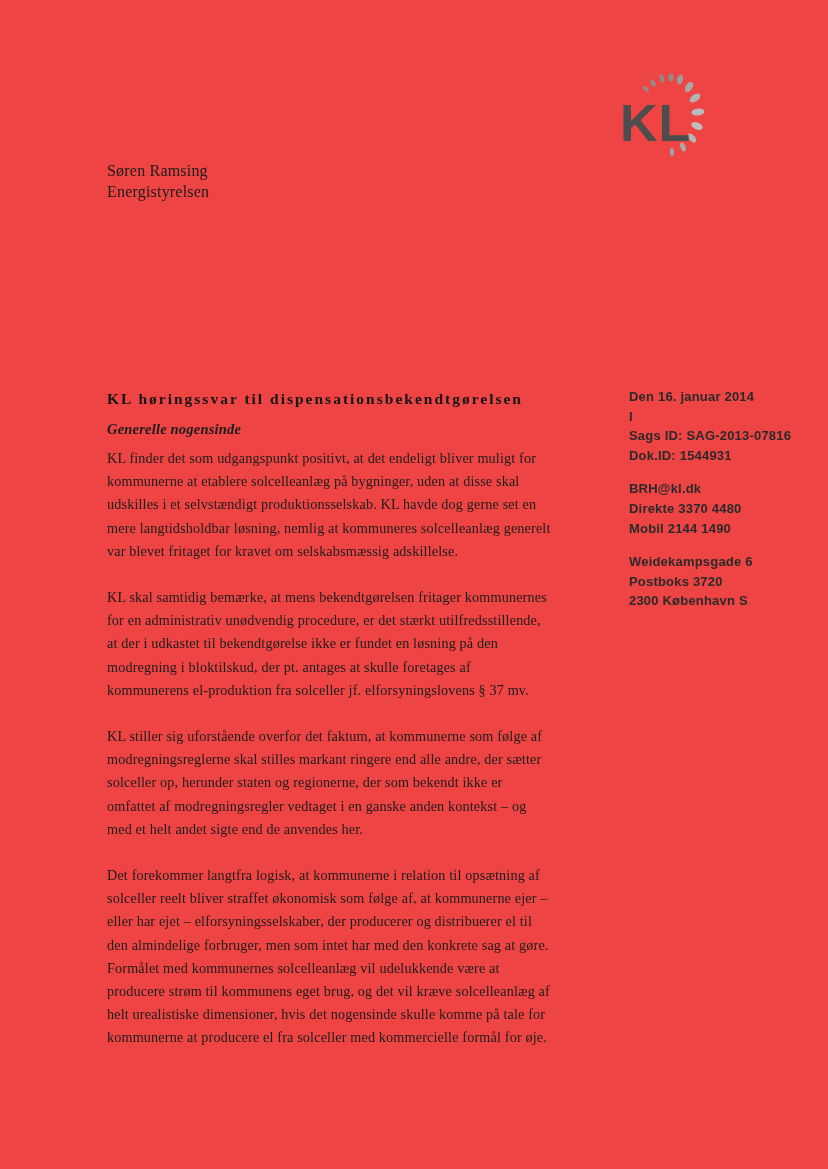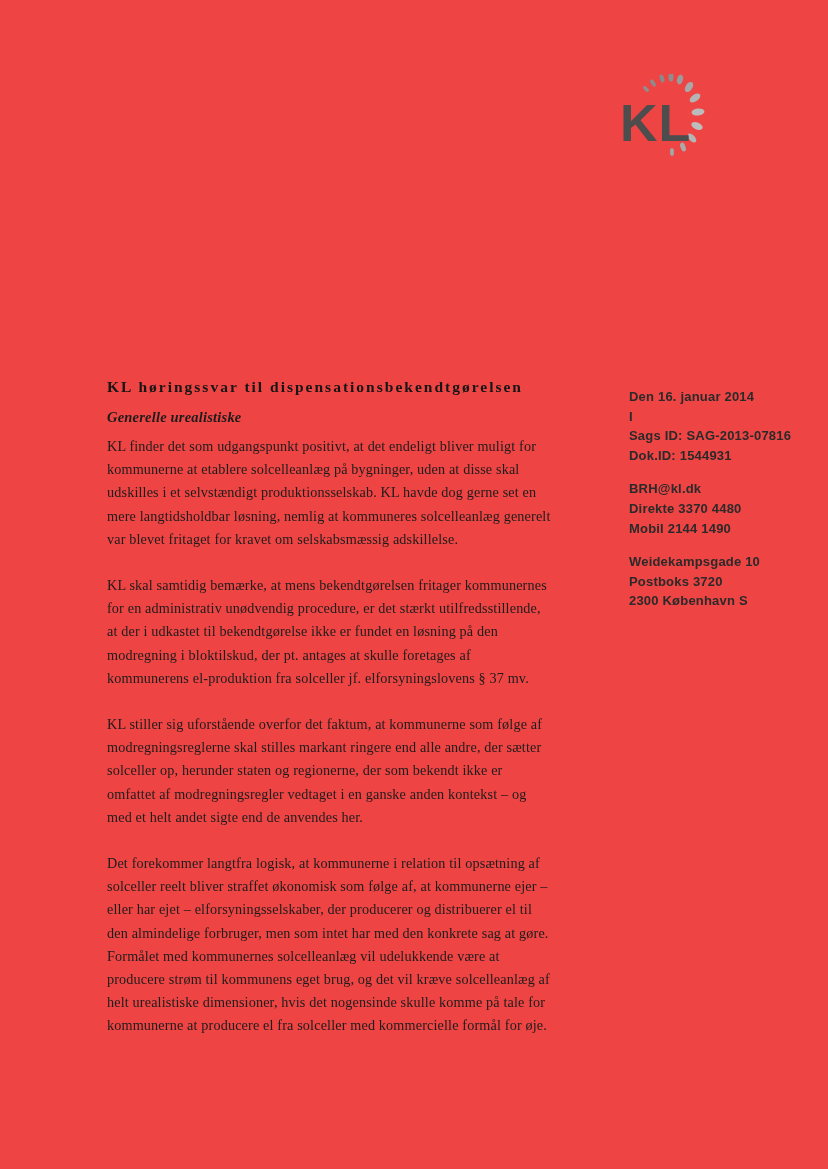--- a/index.html
+++ b/index.html
@@ -33,21 +33,21 @@
     top: 160px;
     font-size: 16px;
     line-height: 21px;
     letter-spacing: 0.2px;
   }
 
   
   .main {
     position: absolute;
     left: 107px;
-    top: 378px;
+    top: 390px;
     width: 530px;
   }
   .doc-title {
     margin: 0 0 13px 0;
     font-size: 15.5px;
     font-weight: bold;
     letter-spacing: 2px;
     color: #161616;
   }
   .para {
@@ -100,24 +100,28 @@
         <ellipse cx="78" cy="38" rx="3.5" ry="6.5" fill="#bbbbbb" transform="rotate(84 78 38)"></ellipse>
         <ellipse cx="77" cy="52" rx="3.5" ry="6.0" fill="#bdbdbd" transform="rotate(113 77 52)"></ellipse>
         <ellipse cx="72" cy="64" rx="3.0" ry="5.5" fill="#b5b5b5" transform="rotate(138 72 64)"></ellipse>
         <ellipse cx="63" cy="73" rx="2.5" ry="4.6" fill="#ababab" transform="rotate(160 63 73)"></ellipse>
         <ellipse cx="52" cy="78" rx="2.0" ry="4.0" fill="#a5a5a5" transform="rotate(178 52 78)"></ellipse>
       </g>
       <text x="0" y="67" font-family="Liberation Sans, sans-serif" font-size="52" font-weight="bold" fill="#4d4d4d" letter-spacing="1">KL</text>
     </svg>
   </div>
 
+  <div class="recipient">
+    <div>Søren Ramsing</div>
+    <div>Energistyrelsen</div>
+  </div>
 
   <div class="main">
     <h1 class="doc-title">KL høringssvar til dispensationsbekendtgørelsen</h1>
-    <h2 class="section-heading">Generelle urealistiske</h2>
+    <h2 class="section-heading">Generelle nogensinde</h2>
     <p class="para">KL finder det som udgangspunkt positivt, at det endeligt bliver muligt for
 kommunerne at etablere solcelleanlæg på bygninger, uden at disse skal
 udskilles i et selvstændigt produktionsselskab. KL havde dog gerne set en
 mere langtidsholdbar løsning, nemlig at kommuneres solcelleanlæg generelt
 var blevet fritaget for kravet om selskabsmæssig adskillelse.</p>
     <p class="para">KL skal samtidig bemærke, at mens bekendtgørelsen fritager kommunernes
 for en administrativ unødvendig procedure, er det stærkt utilfredsstillende,
 at der i udkastet til bekendtgørelse ikke er fundet en løsning på den
 modregning i bloktilskud, der pt. antages at skulle foretages af
 kommunerens el-produktion fra solceller jf. elforsyningslovens § 37 mv.</p>
@@ -142,19 +146,19 @@
       <div>I</div>
       <div>Sags ID: SAG-2013-07816</div>
       <div>Dok.ID: 1544931</div>
     </div>
     <div class="group">
       <div>BRH@kl.dk</div>
       <div>Direkte 3370 4480</div>
       <div>Mobil 2144 1490</div>
     </div>
     <div class="group">
-      <div>Weidekampsgade 10</div>
+      <div>Weidekampsgade 6</div>
       <div>Postboks 3720</div>
       <div>2300 København S</div>
     </div>
   </div>
 
 </div>
 
 </body></html>

